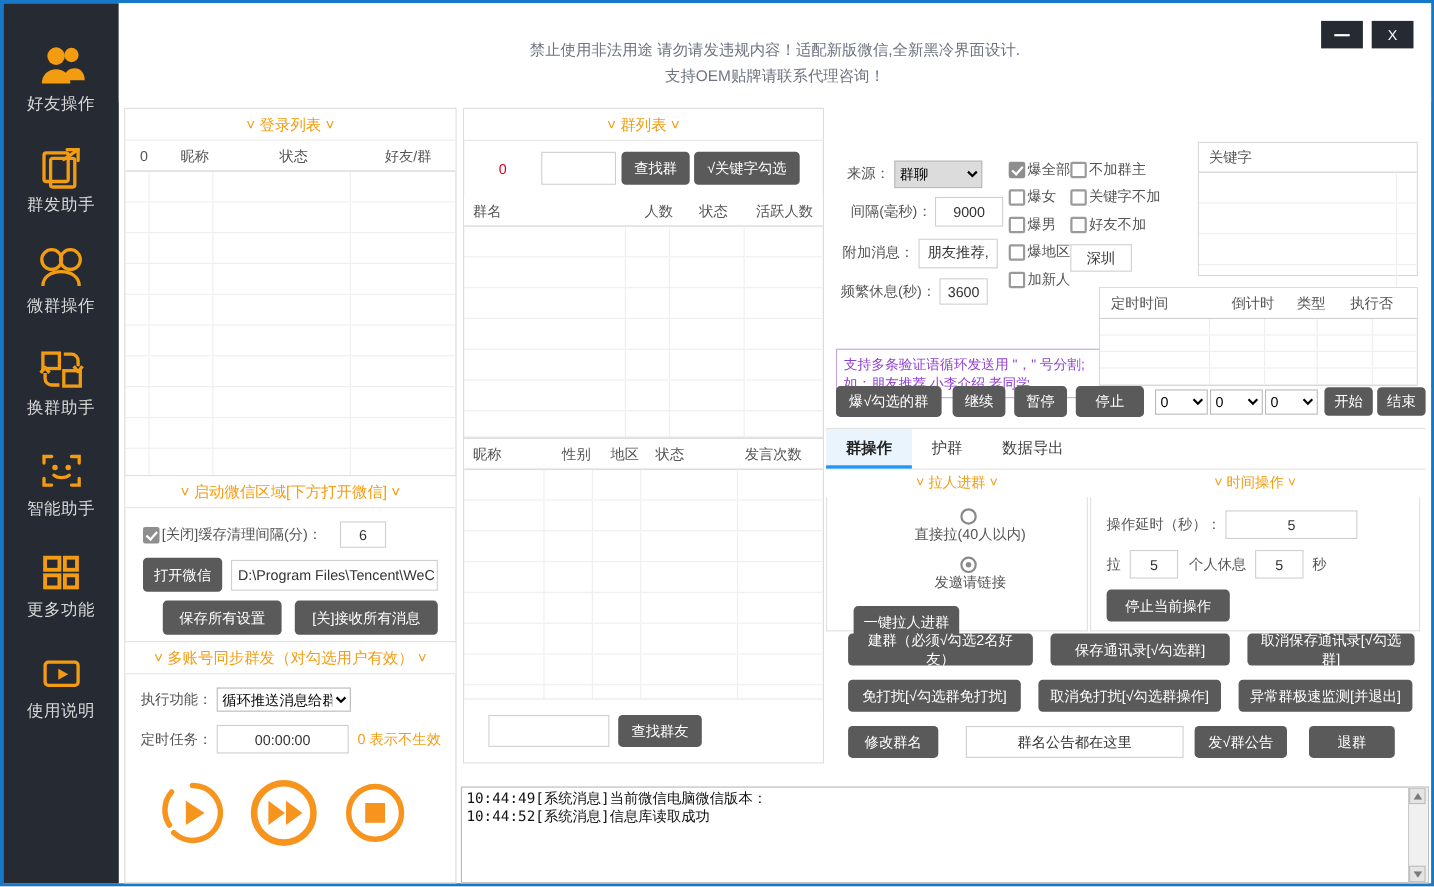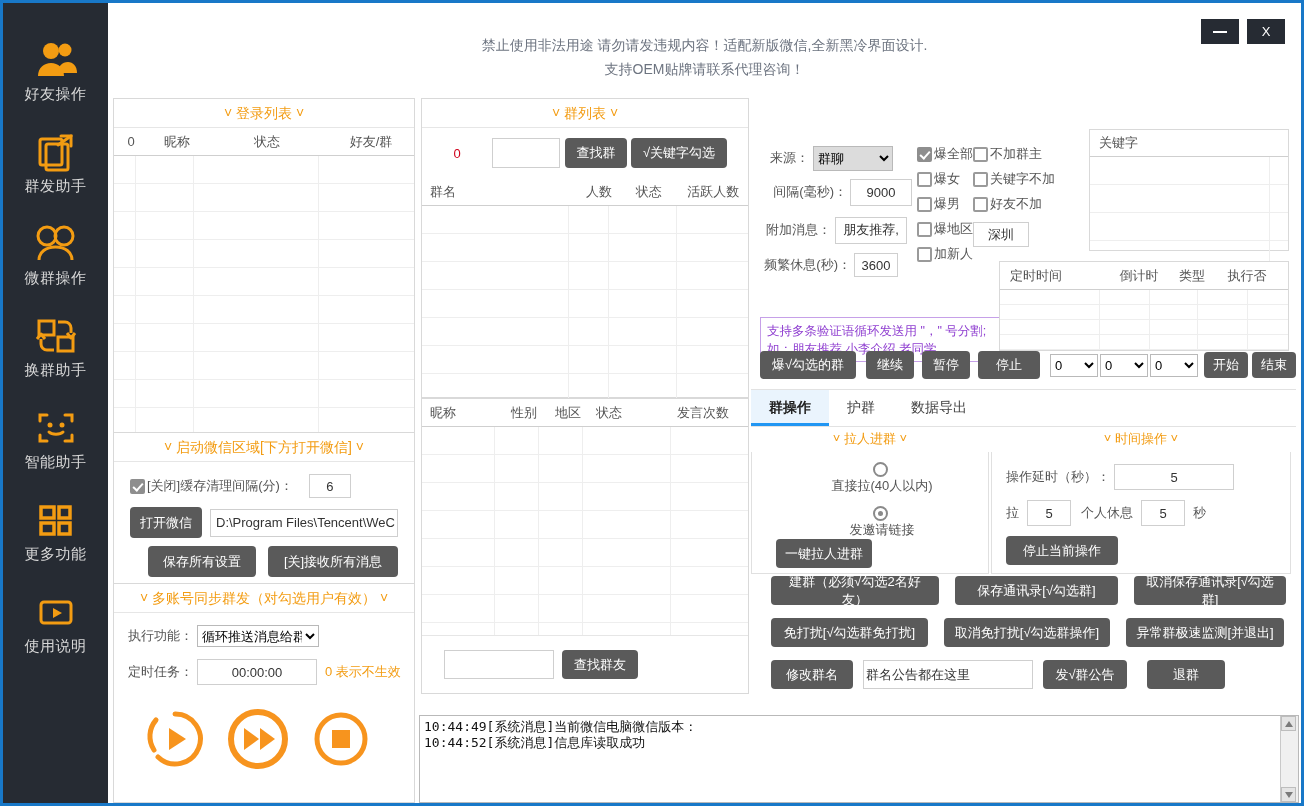--- a/index.html
+++ b/index.html
@@ -610,21 +610,21 @@
       <div class="legend">˅ 拉人进群 ˅</div>
       <div style="border:1px solid #e0e0e0;border-top:none;margin-top:4px;height:122px;padding:10px 0 0 24px;box-sizing:border-box;">
         <span class="rdo" style="display:flex;">
           <span class="circ"></span>
           <span>直接拉(40人以内)</span>
         </span>
         <span class="rdo" style="display:flex;margin-top:11px;">
           <span class="circ on"></span>
           <span>发邀请链接</span>
         </span>
-        <button class="btn" style="width:96px;height:29px;">一键拉人进群</button>
+        <button class="btn" style="width:96px;height:29px;margin-top:12px;">一键拉人进群</button>
       </div>
     </div>
 
     <div style="position:absolute;left:240px;top:40px;width:300px;">
       <div class="legend">˅ 时间操作 ˅</div>
       <div style="border:1px solid #e0e0e0;border-top:none;margin-top:4px;height:122px;padding:12px 0 0 14px;box-sizing:border-box;">
         <div style="display:flex;align-items:center;">
           <span class="lbl">操作延时（秒）：</span>
           <input type="text" style="width: 120px; height: 26px; text-align: center; margin-left: 4px;" value="5">
         </div>
@@ -645,21 +645,21 @@
         <button class="btn" style="width:163px;height:29px;">保存通讯录[√勾选群]</button>
         <button class="btn" style="width:152px;height:29px;">取消保存通讯录[√勾选群]</button>
       </div>
       <div style="display:flex;align-items:flex-start;gap:16px;margin-top:13px;">
         <button class="btn" style="width:157px;height:29px;">免打扰[√勾选群免打扰]</button>
         <button class="btn" style="width:166px;height:29px;">取消免打扰[√勾选群操作]</button>
         <button class="btn" style="width:158px;height:29px;">异常群极速监测[并退出]</button>
       </div>
       <div style="display:flex;align-items:center;gap:10px;margin-top:13px;">
         <button class="btn" style="width:82px;height:29px;">修改群名</button>
-        <input type="text" style="width: 170px; height: 29px; text-align: left;" value="群名公告都在这里">
+        <input type="text" style="width: 198px; height: 29px; text-align: center; margin-left: 15px;" value="群名公告都在这里">
         <button class="btn" style="width:84px;height:29px;">发√群公告</button>
         <button class="btn" style="width:78px;height:29px;margin-left:10px;">退群</button>
       </div>
     </div>
   </div>
 
   <div style="position:absolute;left:416px;top:712px;width:880px;height:88px;border:1px solid #b9b9b9;
               box-sizing:border-box;background:#fff;overflow:hidden;">
     <div style="padding:3px 0 0 4px;font-family:'DejaVu Sans Mono','Liberation Mono',monospace;
                 font-size:13px;line-height:16px;color:#111;">

